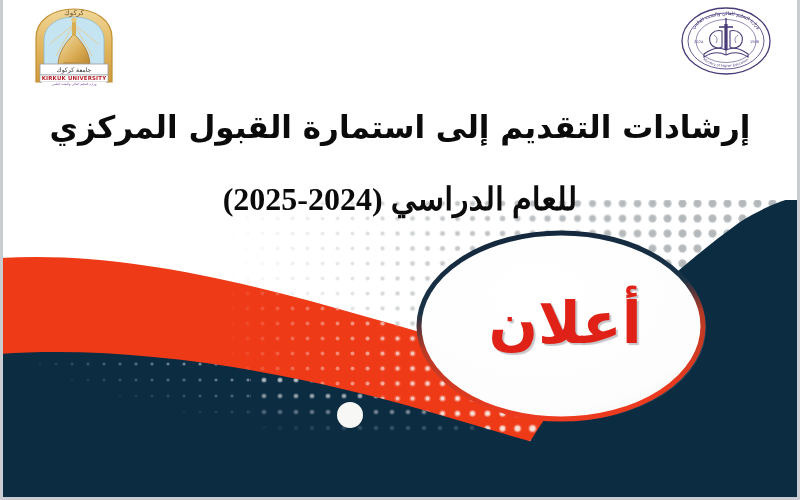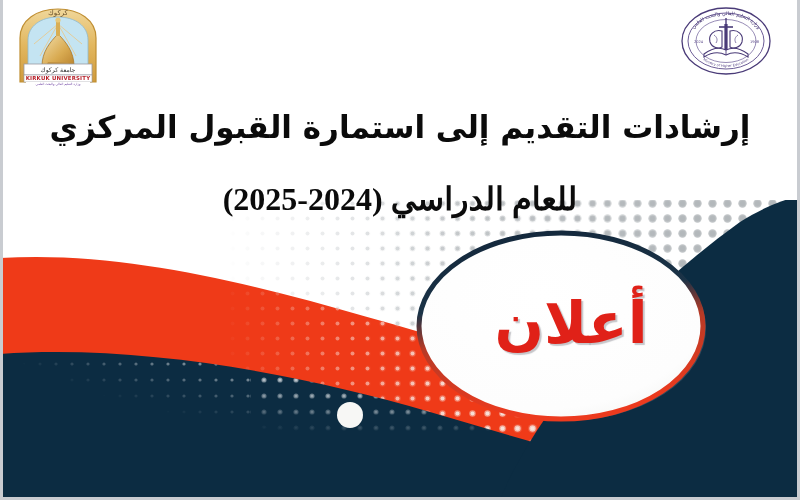--- a/index.html
+++ b/index.html
@@ -21,21 +21,21 @@
   .header-band {
     position: absolute;
     left: 0; top: 0;
     width: 800px; height: 200px;
     background: #ffffff;
     z-index: 5;
   }
 
   .logo-left {
     position: absolute;
-    left: 4px; top: 4px;
+    left: 20px; top: 4px;
     width: 108px; height: 82px;
     z-index: 7;
   }
   .logo-right {
     position: absolute;
     left: 678px; top: 4px;
     width: 96px; height: 74px;
     z-index: 7;
   }
 
@@ -89,21 +89,21 @@
 
   
   .oval {
     position: absolute;
     left: 414px; top: 229px;
     width: 294px; height: 194px;
     z-index: 20;
   }
   .oval-text {
     position: absolute;
-    left: 10px; top: 0;
+    left: 4px; top: 0;
     width: 294px; height: 194px;
     display: flex;
     flex-direction: row;
     align-items: center;
     justify-content: center;
     direction: rtl;
     z-index: 22;
   }
   .oval-line {
     font-family: "DejaVu Sans", "Liberation Sans", sans-serif;

